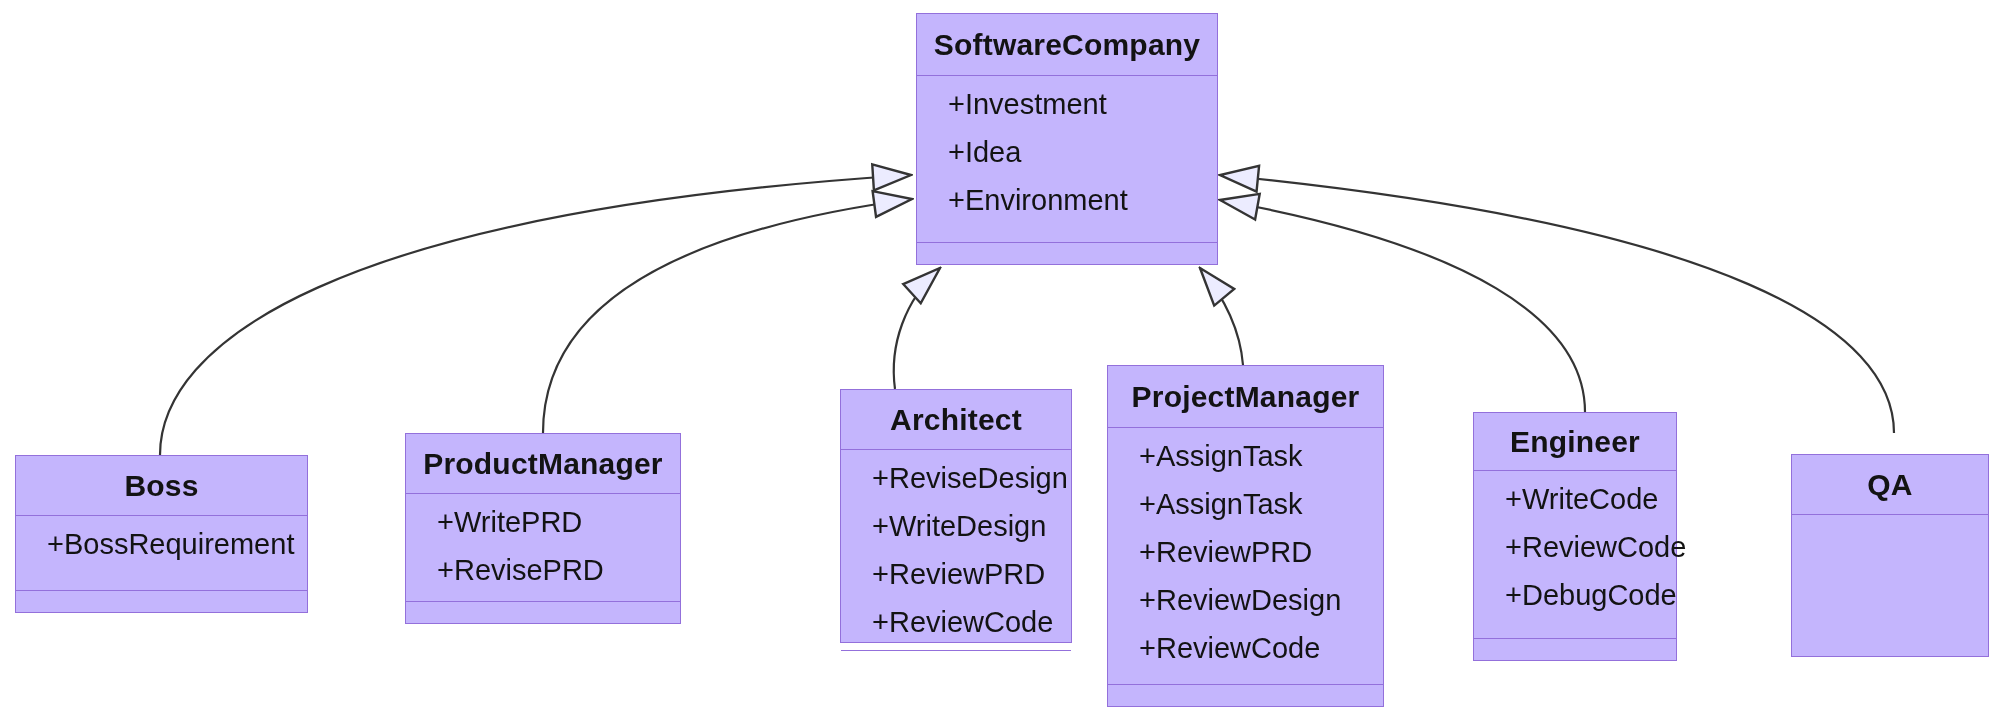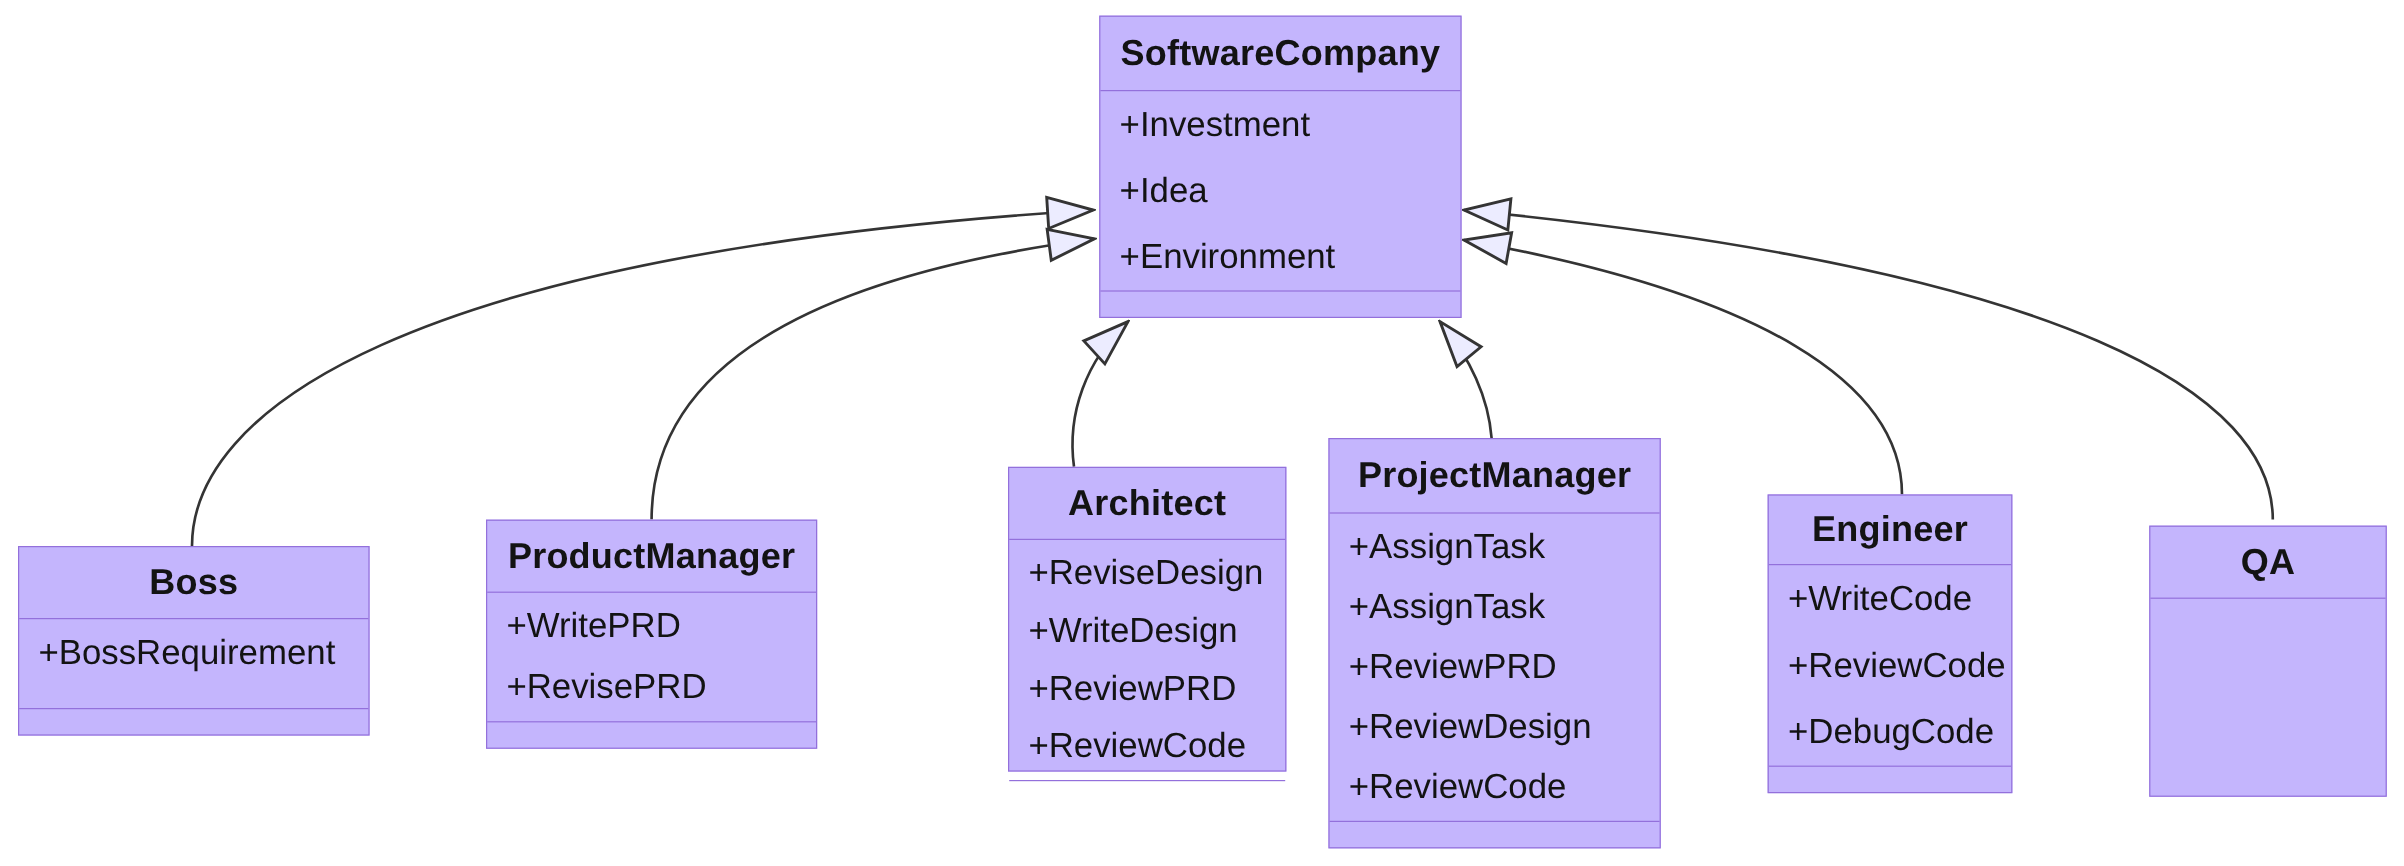--- a/index.html
+++ b/index.html
@@ -46,22 +46,22 @@
     font-weight: bold;
     font-size: 30px;
     border-bottom: 1.6px solid #9370DB;
     letter-spacing: 0.2px;
   }
   .cls-attrs {
     box-sizing: border-box;
     flex: 1 1 auto;
     display: flex;
     flex-direction: column;
-    justify-content: space-between;
-    padding: 4px 10px 4px 16px;
+    justify-content: flex-start;
+    padding: 4px 10px 4px 31px;
     border-bottom: 1.6px solid #9370DB;
   }
   .attr {
     font-size: 29px;
     line-height: 48px;
     white-space: nowrap;
   }
   .cls-methods {
     box-sizing: border-box;
     flex: 0 0 21px;
@@ -69,21 +69,21 @@
   
   #cls-sc    { left: 916px;  top: 13px;  width: 302px; height: 252px; }
   #cls-sc .cls-title { flex-basis: 62px; }
   #cls-boss  { left: 15px;   top: 455px; width: 293px; height: 158px; }
   #cls-pm    { left: 405px;  top: 433px; width: 276px; height: 191px; }
   #cls-arch  { left: 808px;  top: 389px; width: 232px; height: 254px; margin-left: 32px; }
   #cls-projm { left: 1107px; top: 365px; width: 277px; height: 342px; }
   #cls-projm .cls-title { flex-basis: 62px; }
   #cls-eng   { left: 1473px; top: 412px; width: 204px; height: 249px; }
   #cls-eng .cls-title { flex-basis: 58px; }
-  #cls-qa    { left: 1791px; top: 438px; width: 198px; height: 226px; }
+  #cls-qa    { left: 1791px; top: 454px; width: 198px; height: 203px; }
 </style>
 </head>
 <body>
 
 <div class="canvas">
 
   <svg class="edges-layer" viewBox="0 0 2003 722" xmlns="http://www.w3.org/2000/svg">
     <defs>
       <marker id="hollow-tri" viewBox="0 0 42 30" refX="40" refY="15" markerWidth="42" markerHeight="30" markerUnits="userSpaceOnUse" orient="auto">
         <path d="M2,2 L40,15 L2,28 Z" fill="#ECECFF" stroke="#343434" stroke-width="2.4"></path>

